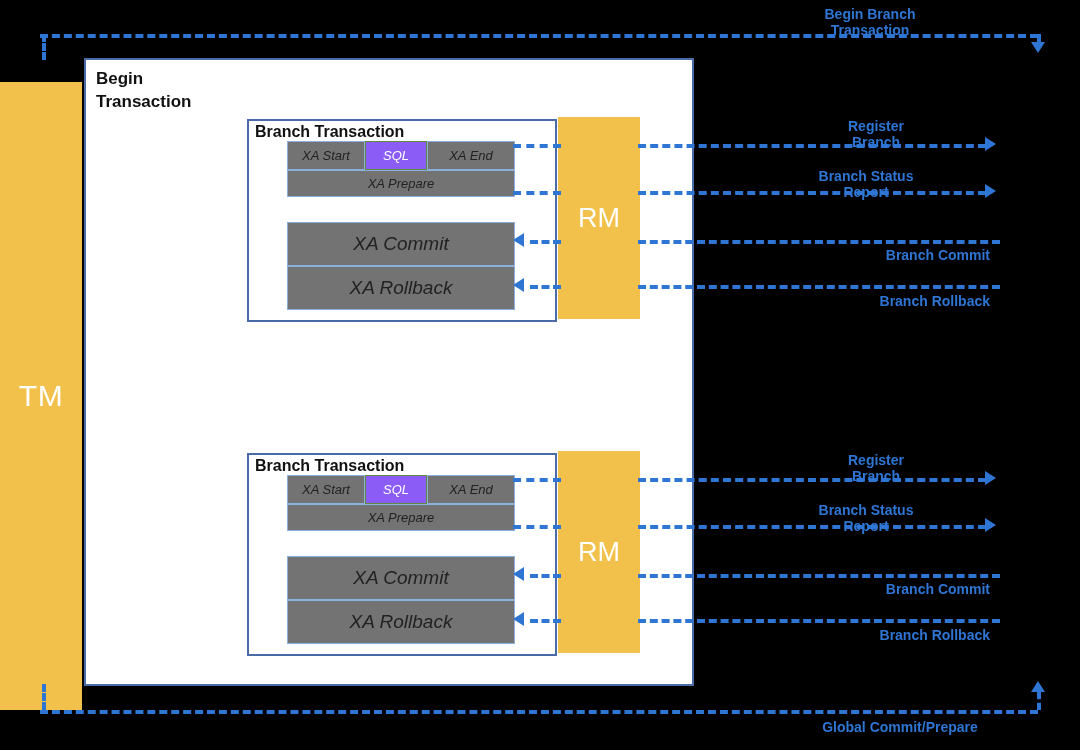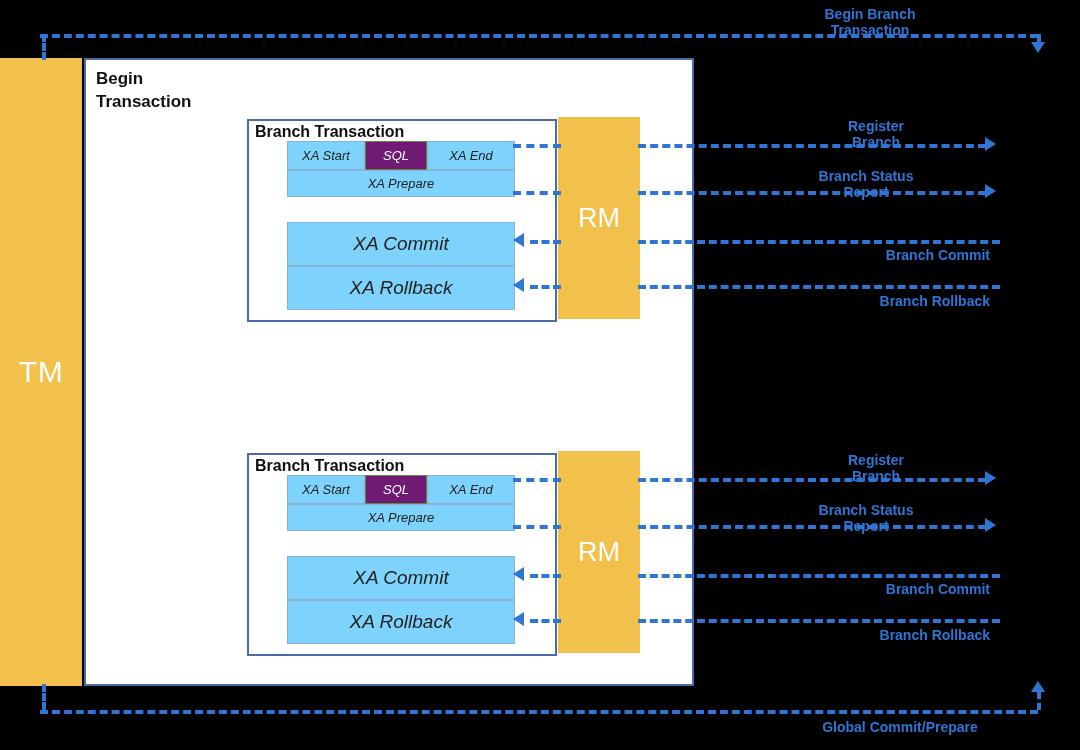--- a/index.html
+++ b/index.html
@@ -3,45 +3,45 @@
 <meta charset="utf-8">
 <style>
   html,body{margin:0;padding:0;background:#000;}
   body{width:1080px;height:750px;position:relative;overflow:hidden;
        font-family:"Liberation Sans",sans-serif;}
   .stage{position:absolute;left:0;top:0;width:1080px;height:750px;background:#000;}
 
   
   .actor{position:absolute;background:#F2C14B;display:flex;align-items:center;
          justify-content:center;color:#fff;font-size:30px;font-weight:400;
-         letter-spacing:.5px;}
+         letter-spacing:.5px;margin-top:24px;}
   #tm-bar{left:0;top:58px;width:82px;height:628px;}
   #tc-bar{left:1000px;top:52px;width:80px;height:628px;}
 
   
   #global-box{position:absolute;left:84px;top:58px;width:610px;height:628px;
               background:#fff;border:2px solid #4A6BA8;box-sizing:border-box;}
   #global-title{position:absolute;left:96px;top:68px;width:140px;
                 font-size:17px;font-weight:bold;color:#111;line-height:1.35;}
 
   
   .branch{position:absolute;width:310px;height:203px;border:2px solid #4A6BA8;
           box-sizing:border-box;background:#fff;}
   #branch-1{left:247px;top:119px;}
   #branch-2{left:247px;top:453px;}
   .branch-title{position:absolute;left:6px;top:2px;font-size:16px;font-weight:bold;
                 color:#111;white-space:nowrap;}
 
   .xarow{position:absolute;display:flex;box-sizing:border-box;}
-  .xacell{box-sizing:border-box;border:1px solid #8AB0DB;background:#7dd3fc;
+  .xacell{box-sizing:border-box;border:1px solid #8AB0DB;background:#737373;
           display:flex;align-items:center;justify-content:center;
           font-style:italic;color:#222;}
   .small{font-size:13px;}
   .big{font-size:19px;}
-  .green{background:#701a75;color:#fff;border-color:#5E8C3C;}
+  .green{background:#8b5cf6;color:#fff;border-color:#5E8C3C;}
 
   
   .rm{position:absolute;width:82px;background:#F2C14B;display:flex;
       align-items:center;justify-content:center;color:#fff;font-size:27px;}
   #rm-1{left:558px;top:117px;height:202px;}
   #rm-2{left:558px;top:451px;height:202px;}
 
   
   .hdash{position:absolute;height:0;border-top:4px dashed #2E75D4;}
   .vdash{position:absolute;width:0;border-left:4px dashed #2E75D4;}

